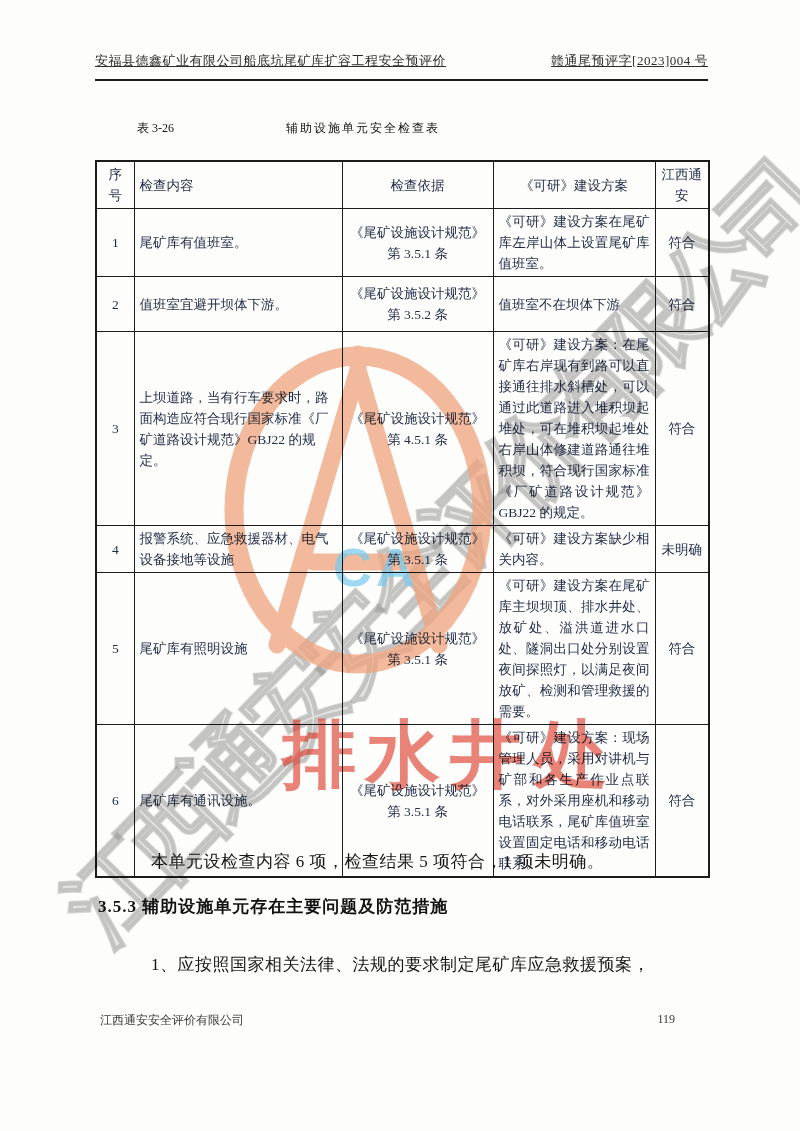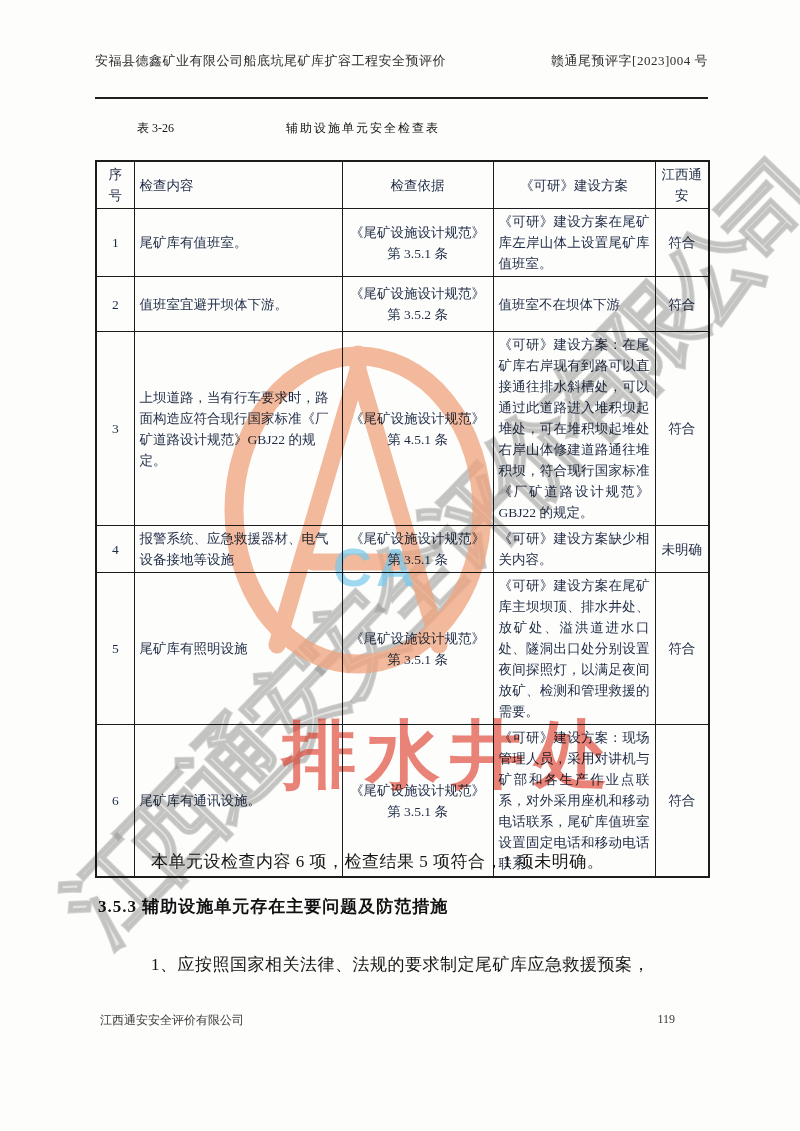--- a/index.html
+++ b/index.html
@@ -1,21 +1,21 @@
 <!DOCTYPE html>
 <html><head>
 <meta charset="utf-8">
 <style>
   * { margin:0; padding:0; box-sizing:border-box; }
   html,body { background:#ffffff; }
   body { width:800px; height:1131px; font-family:"Liberation Serif","DejaVu Serif",serif; color:#1e2a44; }
   .page { position:relative; width:800px; height:1131px; background:#fdfdfc; overflow:hidden; }
 
   
-  .hdr { position:absolute; left:95px; top:52px; width:613px; display:flex; justify-content:space-between; align-items:flex-end; padding-bottom:27px; border-bottom:2px solid #1f1f1f; font-size:13px; color:#2e2e2e; letter-spacing:0.5px; }
+  .hdr { position:absolute; left:95px; top:52px; width:613px; display:flex; justify-content:space-between; align-items:flex-end; padding-bottom:9px; border-bottom:2px solid #1f1f1f; font-size:13px; color:#2e2e2e; letter-spacing:0.5px;text-decoration:underline; }
 
   
   .tbl-title { position:absolute; left:95px; top:120px; width:613px; font-size:12px; color:#121212; display:flex; }
   .tbl-title .lbl { margin-left:42px; }
   .tbl-title .ttl { margin-left:112px; letter-spacing:2px; }
 
   
   table.chk { position:absolute; left:95px; top:160px; width:613px; border-collapse:collapse; table-layout:fixed; background:transparent; }
   table.chk td, table.chk th { border:1px solid #1c1c1c; font-weight:normal; font-size:13.5px; color:#1e2a44; vertical-align:middle; padding:2px 5px; line-height:21px; }
   table.chk { border:2px solid #1c1c1c; }

